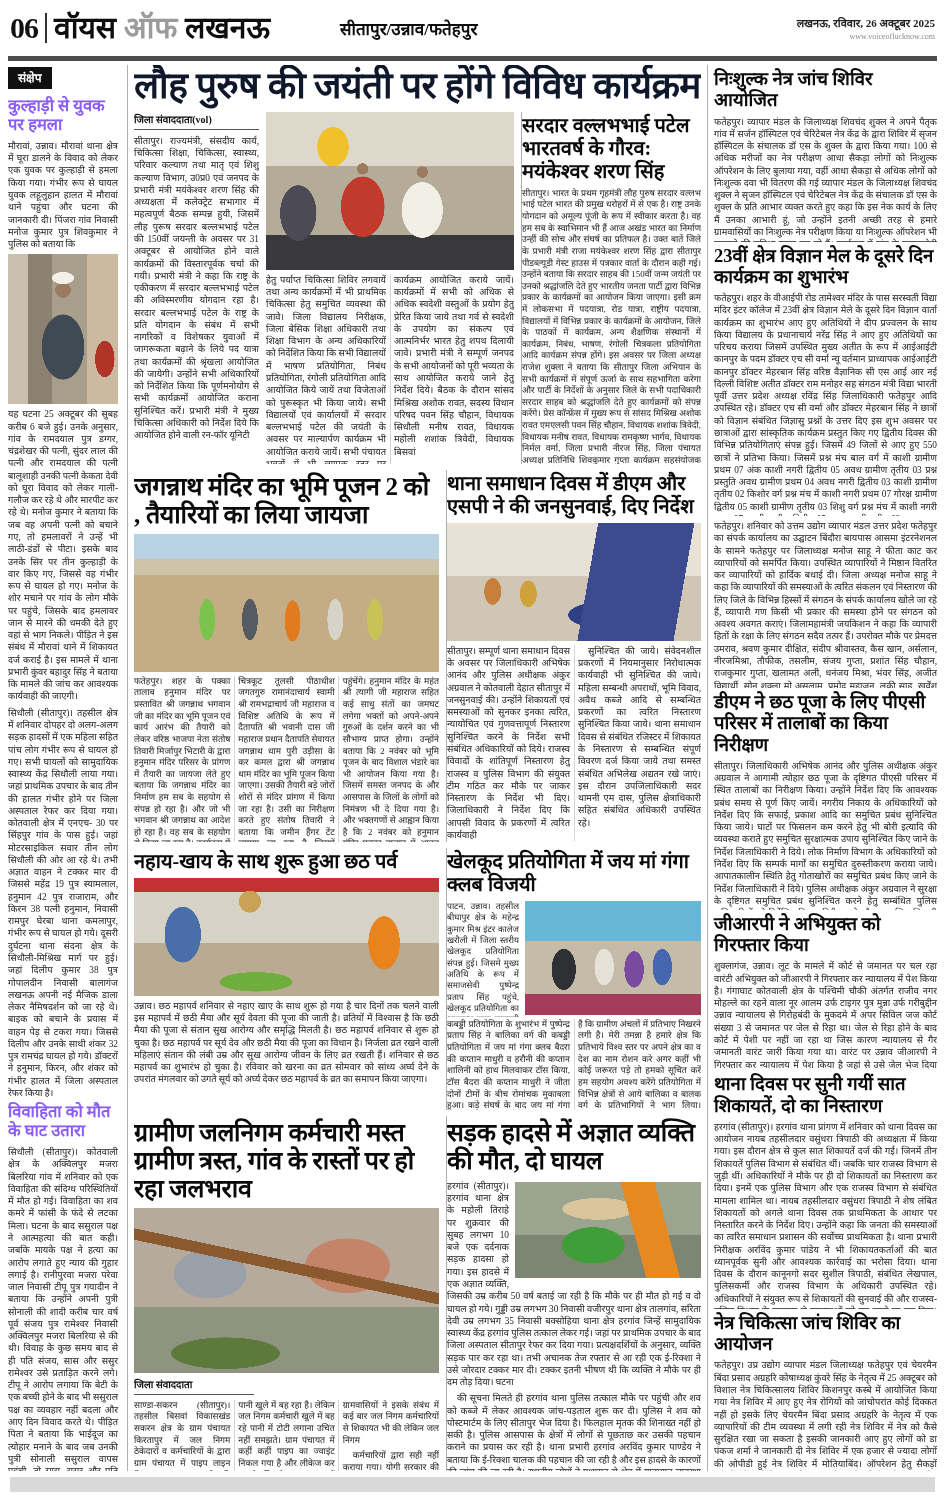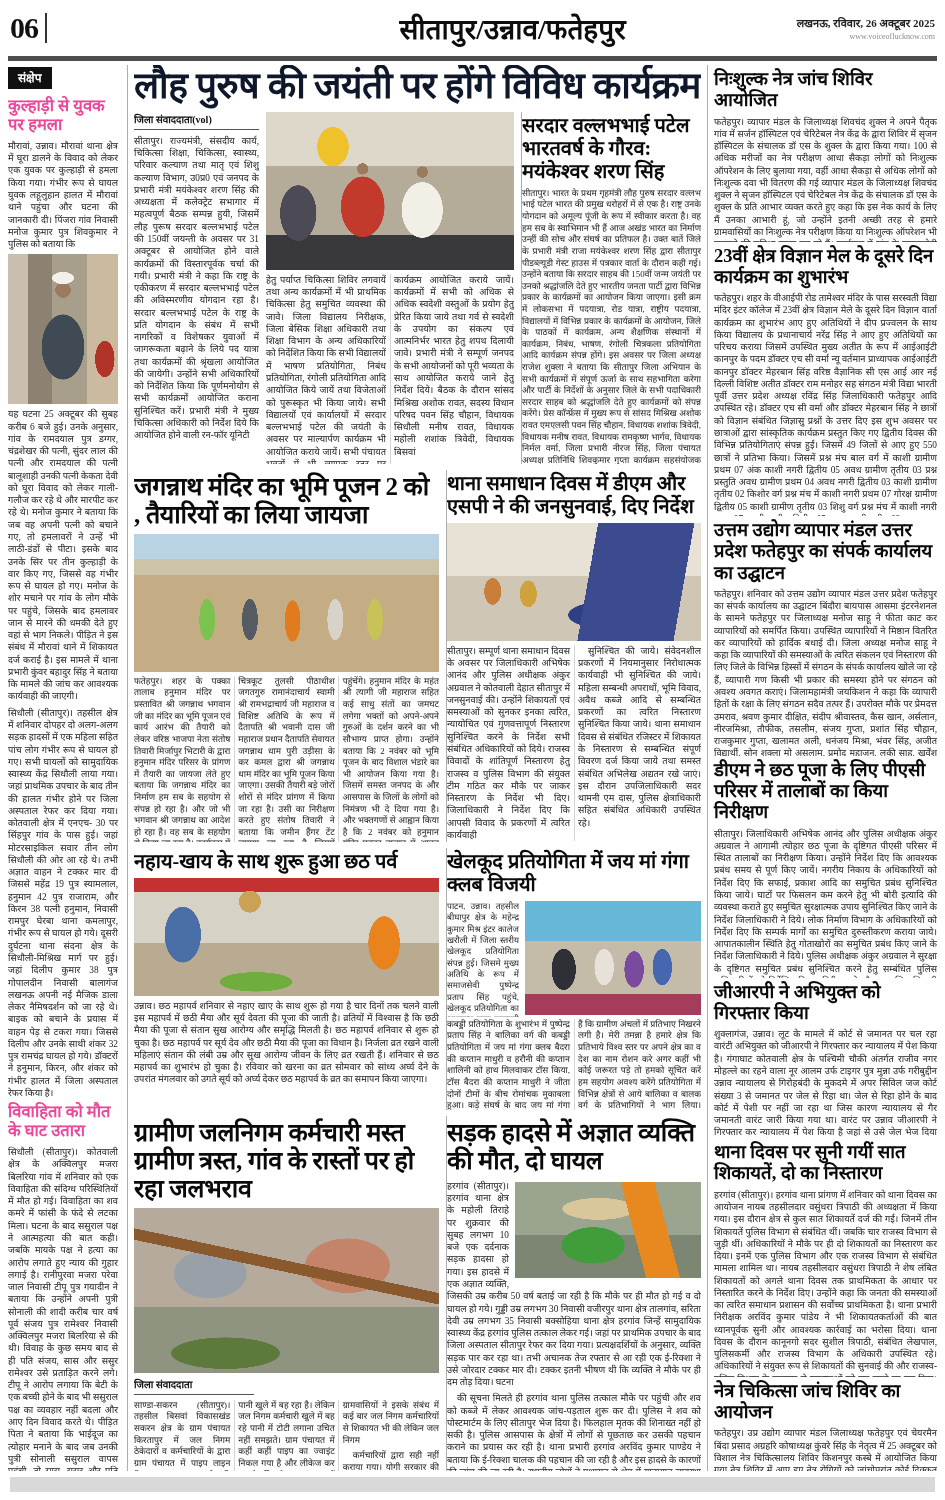--- a/index.html
+++ b/index.html
@@ -12,36 +12,36 @@
   }
   .page { width: 945px; height: 1500px; display: flex; flex-direction: column; }
 
   
   .hdr { height: 54px; display: flex; align-items: center; padding: 4px 10px 2px; }
   .hdr-left { display: flex; align-items: center; gap: 7px; width: 330px; }
   .pageno { font-size: 30px; font-weight: 800; letter-spacing: -1px; color: #111;
             border-right: 2px solid #333; padding-right: 7px; line-height: 1; }
   .masthead { font-size: 30px; font-weight: 800; color: #0d0d0d; letter-spacing: 0; line-height: 1; white-space: nowrap; }
   .masthead .gray { color: #9b9b9b; }
-  .hdr-center { flex: 1; text-align: center; font-size: 28px; font-weight: 800; color: #0d0d0d; }
+  .hdr-center { flex: 1; font-size: 17px; font-weight: 800; color: #0d0d0d; }
   .hdr-right { width: 250px; text-align: right; }
   .hdr-date { font-size: 11px; font-weight: 700; color: #222; }
   .hdr-url { font-size: 8px; color: #8a8a8a; margin-top: 2px; }
   .rule { height: 5px; background: #4d4d4d; margin: 2px 8px 0; }
 
   
   .content { flex: 1; display: flex; padding: 4px 8px 0; gap: 6px; overflow: hidden; }
   .col-left  { width: 120px; border-right: 1px solid #adadad; padding-right: 9px; overflow: hidden; }
   .col-main  { flex: 1; overflow: hidden; }
   .col-right { width: 230px; border-left: 1px solid #adadad; padding-left: 6px; overflow: hidden; }
 
   
   .brief-label { display: inline-block; background: #111; color: #fff; font-size: 12px;
                  font-weight: 700; padding: 2px 10px 3px; margin: 2px 0 4px; }
-  h2.small { font-size: 16.5px; line-height: 1.15; font-weight: 800; color: #ec4899; margin: 4px 0 5px; }
+  h2.small { font-size: 16.5px; line-height: 1.15; font-weight: 800; color: #8b5cf6; margin: 4px 0 5px; }
   h1.lead { font-size: 37px; line-height: 1.05; font-weight: 700; color: #0f172a; margin: 2px 0 6px; letter-spacing: -0.5px; }
   h2.mid { font-size: 25px; line-height: 1.12; font-weight: 800; color: #0a0a0a; margin: 3px 0 5px; letter-spacing: -0.3px; }
   h2.sub { font-size: 20px; line-height: 1.15; font-weight: 800; color: #0a0a0a; margin: 2px 0 5px; }
   h2.rc  { font-size: 18.5px; line-height: 1.15; font-weight: 800; color: #0a0a0a; margin: 4px 0 4px; }
   p.b { font-size: 9.3px; line-height: 1.32; text-align: justify; color: #1c1c1c; margin-bottom: 4px; }
   p.b + p.b { text-indent: 10px; }
   .byline { font-size: 10px; font-weight: 700; color: #111; border-bottom: 1px solid #555;
             padding-bottom: 3px; margin-bottom: 5px; }
   .cols2 { column-count: 2; column-gap: 8px; column-rule: 1px solid #d5d5d5; }
   .cols3 { column-count: 3; column-gap: 8px; column-rule: 1px solid #d5d5d5; }
@@ -140,20 +140,25 @@
   .clip { overflow: hidden; }
 </style>
 </head>
 <body>
 
 <div class="page">
 
   <header class="hdr">
     <div class="hdr-left">
       <span class="pageno">06</span>
+      <span class="masthead">
+        <span>वॉयस</span>
+        <span class="gray">ऑफ</span>
+        <span>लखनऊ</span>
+      </span>
     </div>
     <div class="hdr-center">सीतापुर/उन्नाव/फतेहपुर</div>
     <div class="hdr-right">
       <div class="hdr-date">लखनऊ, रविवार, 26 अक्टूबर 2025</div>
       <div class="hdr-url">www.voiceoflucknow.com</div>
     </div>
   </header>
   <div class="rule"></div>
 
   <div class="content">
@@ -269,21 +274,20 @@
         <h2 class="rc">निःशुल्क नेत्र जांच शिविर आयोजित</h2>
         <p class="b clip" style="height:126px">फतेहपुर। व्यापार मंडल के जिलाध्यक्ष शिवचंद शुक्ल ने अपने पैतृक गांव में सर्जन हॉस्पिटल एवं चेरिटेबल नेत्र केंद्र के द्वारा शिविर में सृजन हॉस्पिटल के संचालक डॉ एस के शुक्ल के द्वारा किया गया। 100 से अधिक मरीजों का नेत्र परीक्षण आधा सैकड़ा लोगों को निःशुल्क ऑपरेशन के लिए बुलाया गया, वहीं आधा सैकड़ा से अधिक लोगों को निःशुल्क दवा भी वितरण की गई व्यापार मंडल के जिलाध्यक्ष शिवचंद शुक्ल ने सृजन हॉस्पिटल एवं चेरिटेबल नेत्र केंद्र के संचालक डॉ एस के शुक्ल के प्रति आभार व्यक्त करते हुए कहा कि इस नेक कार्य के लिए मैं उनका आभारी हूं, जो उन्होंने इतनी अच्छी तरह से हमारे ग्रामवासियों का निःशुल्क नेत्र परीक्षण किया या निःशुल्क ऑपरेशन भी करवाने की सुविधा प्रदान कर रहे हैं। कार्यक्रम में गांव के समाजसेवी योगेशचंद शुक्ल का भी अहम योगदान रहा वहीं इस दौरान प्रमुख रूप से गामा विश्वकर्मा, श्याम चौरसिया, गुलाब डॉक्टर, लल्लन त्रिवेदी, रामौतार मास्टर, राजबली पासवान, सहित सैकड़ों की संख्या में ग्रामवासी मौजूद रहे।</p>
       </article>
 
       <article>
         <h2 class="rc">23वीं क्षेत्र विज्ञान मेल के दूसरे दिन कार्यक्रम का शुभारंभ</h2>
         <p class="b clip" style="height:224px">फतेहपुर। शहर के वीआईपी रोड तामेश्वर मंदिर के पास सरस्वती विद्या मंदिर इंटर कॉलेज में 23वीं क्षेत्र विज्ञान मेले के दूसरे दिन विज्ञान वार्ता कार्यक्रम का शुभारंभ आए हुए अतिथियों ने दीप प्रज्वलन के साथ किया विद्यालय के प्रधानाचार्य नरेंद्र सिंह ने आए हुए अतिथियों का परिचय कराया जिसमें उपस्थित मुख्य अतीत के रूप में आईआईटी कानपुर के पदम डॉक्टर एच सी वर्मा न्यू वर्तमान प्राध्यापक आईआईटी कानपुर डॉक्टर मेहरबान सिंह वरिष्ठ वैज्ञानिक सी एस आई आर नई दिल्ली विशिष्ट अतीत डॉक्टर राम मनोहर सह संगठन मंत्री विद्या भारती पूर्वी उत्तर प्रदेश अध्यक्ष रविंद्र सिंह जिलाधिकारी फतेहपुर आदि उपस्थित रहे। डॉक्टर एच सी वर्मा और डॉक्टर मेहरबान सिंह ने छात्रों को विज्ञान संबंधित जिज्ञासु प्रश्नों के उत्तर दिए इस शुभ अवसर पर छात्राओं द्वारा सांस्कृतिक कार्यक्रम प्रस्तुत किए गए द्वितीय दिवस की विभिन्न प्रतियोगिताएं संपन्न हुईं। जिसमें 49 जिलों से आए हुए 550 छात्रों ने प्रतिभा किया। जिसमें प्रश्न मंच बाल वर्ग में काशी ग्रामीण प्रथम 07 अंक काशी नगरी द्वितीय 05 अवध ग्रामीण तृतीय 03 प्रश्न प्रस्तुति अवध ग्रामीण प्रथम 04 अवध नगरी द्वितीय 03 काशी ग्रामीण तृतीय 02 किशोर वर्ग प्रश्न मंच में काशी नगरी प्रथम 07 गोरक्ष ग्रामीण द्वितीय 05 काशी ग्रामीण तृतीय 03 शिशु वर्ग प्रश्न मंच में काशी नगरी प्रथम 07 काशी ग्रामीण द्वितीय 05 अवध नगरी तृतीय 03 प्रश्न वाचन प्रस्तुति किशोर वर्ग प्रश्न मंच में गोरक्ष नगरी प्रथम 04 कानपुर नगरी द्वितीय 03 काशी नगरी तृतीय 02 अंक प्राप्त कर विजय हुए।</p>
       </article>
 
       <article>
-        <h2 class="rc">उत्तम उद्योग व्यापार मंडल उत्तर प्रदेश फतेहपुर का संपर्क कार्यालय का उद्घाटन</h2>
         <p class="b clip" style="height:168px">फतेहपुर। शनिवार को उत्तम उद्योग व्यापार मंडल उत्तर प्रदेश फतेहपुर का संपर्क कार्यालय का उद्घाटन बिंदौरा बायपास आसमा इंटरनेशनल के सामने फतेहपुर पर जिलाध्यक्ष मनोज साहू ने फीता काट कर व्यापारियों को समर्पित किया। उपस्थित व्यापारियों ने मिष्ठान वितरित कर व्यापारियों को हार्दिक बधाई दी। जिला अध्यक्ष मनोज साहू ने कहा कि व्यापारियों की समस्याओं के त्वरित संकलन एवं निस्तारण की लिए जिले के विभिन्न हिस्सों में संगठन के संपर्क कार्यालय खोले जा रहे हैं, व्यापारी गण किसी भी प्रकार की समस्या होने पर संगठन को अवश्य अवगत कराएं। जिलामहामंत्री जयकिशन ने कहा कि व्यापारी हितों के रक्षा के लिए संगठन सदैव तत्पर हैं। उपरोक्त मौके पर प्रेमदत्त उमराव, श्रवण कुमार दीक्षित, संदीप श्रीवास्तव, कैस खान, अर्सलान, नीरजमिश्रा, तौफीक, तसलीम, संजय गुप्ता, प्रशांत सिंह चौहान, राजकुमार गुप्ता, खलामत अली, धनंजय मिश्रा, भंवर सिंह, अजीत विद्यार्थी, सोनू शुक्ला मो असलाम, प्रमोद महाजन, लकी साहू, खर्वेंश गुप्ता, विकास कश्यप, मेंहदी हसन, मो तौफीक, अरविंद गुप्ता, मो शाहिद, रवि ऑफ, सर्वेश गुप्ता, मो अहमद कासिफ सहित तमाम लोग मौजूद रहे।</p>
       </article>
 
       <article>
         <h2 class="rc">डीएम ने छठ पूजा के लिए पीएसी परिसर में तालाबों का किया निरीक्षण</h2>
         <p class="b clip" style="height:150px">सीतापुर। जिलाधिकारी अभिषेक आनंद और पुलिस अधीक्षक अंकुर अग्रवाल ने आगामी त्योहार छठ पूजा के दृष्टिगत पीएसी परिसर में स्थित तालाबों का निरीक्षण किया। उन्होंने निर्देश दिए कि आवश्यक प्रबंध समय से पूर्ण किए जायें। नगरीय निकाय के अधिकारियों को निर्देश दिए कि सफाई, प्रकाश आदि का समुचित प्रबंध सुनिश्चित किया जाये। घाटों पर फिसलन कम करने हेतु भी बोरी इत्यादि की व्यवस्था कराते हुए समुचित सुरक्षात्मक उपाय सुनिश्चित किए जाने के निर्देश जिलाधिकारी ने दिये। लोक निर्माण विभाग के अधिकारियों को निर्देश दिए कि सम्पर्क मार्गों का समुचित दुरुस्तीकरण कराया जाये। आपातकालीन स्थिति हेतु गोताखोरों का समुचित प्रबंध किए जाने के निर्देश जिलाधिकारी ने दिये। पुलिस अधीक्षक अंकुर अग्रवाल ने सुरक्षा के दृष्टिगत समुचित प्रबंध सुनिश्चित करने हेतु सम्बंधित पुलिस अधिकारियों को निर्देशित किया। निरीक्षण के दौरान उपजिलाधिकारी सदर थामनी एम दास सहित सम्बंधित अधिकारी उपस्थित रहे।</p>
       </article>
 
       <article>
         <h2 class="rc">जीआरपी ने अभियुक्त को गिरफ्तार किया</h2>

